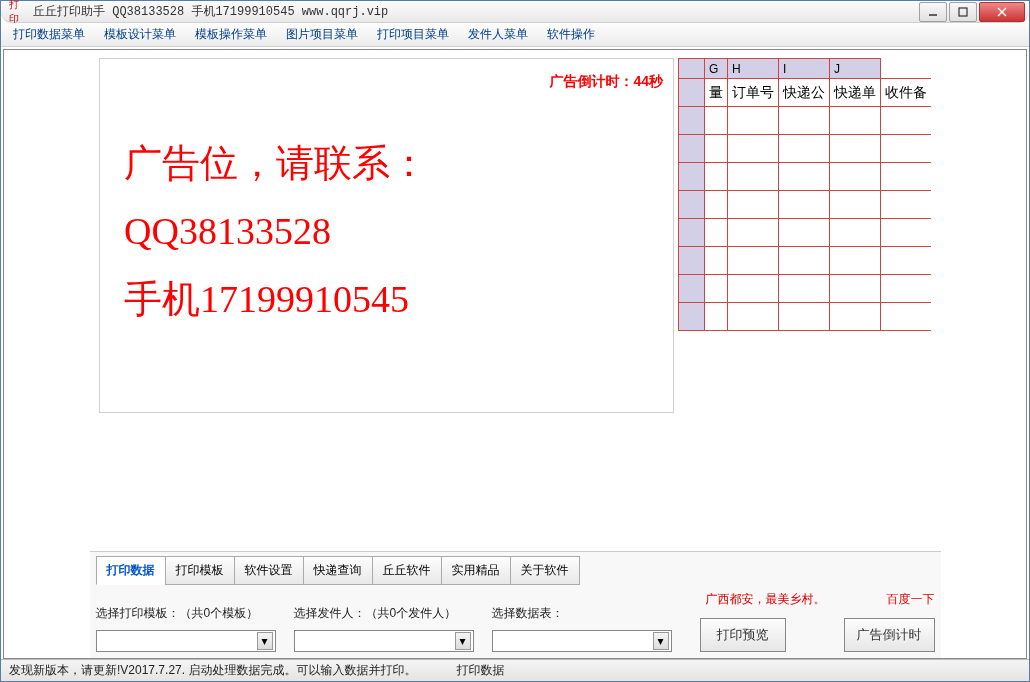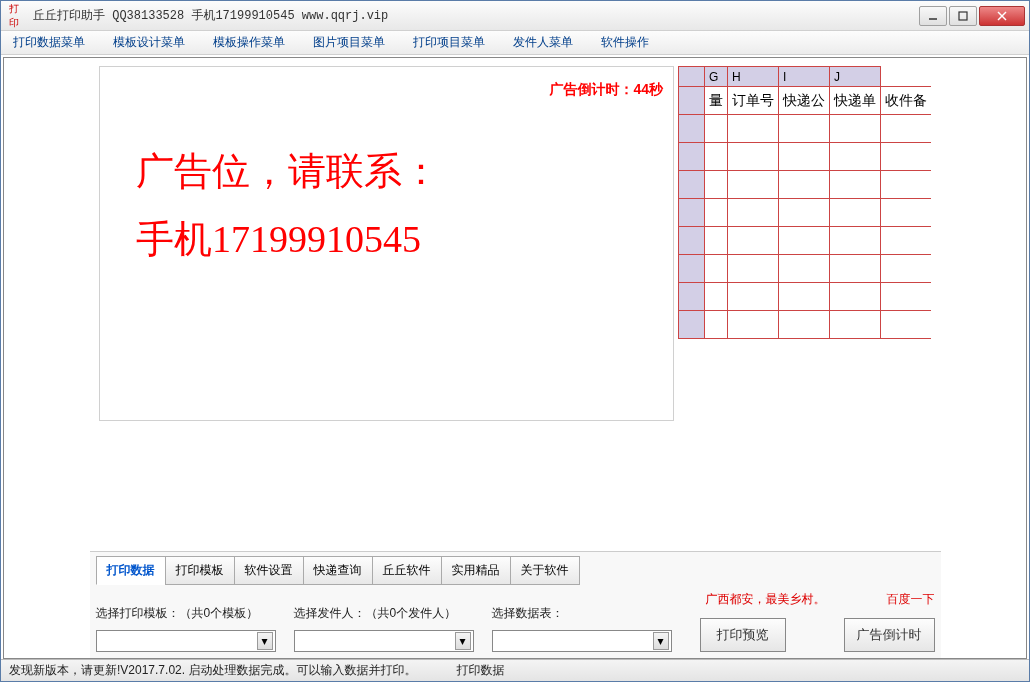--- a/index.html
+++ b/index.html
@@ -1,36 +1,36 @@
 <!DOCTYPE html>
 <html><head>
 <meta charset="utf-8">
 <style>
 * { margin: 0; padding: 0; box-sizing: border-box; }
 body { font-family: "Microsoft YaHei", SimSun, sans-serif; font-size: 12px; background: #fff; overflow: hidden; width: 1030px; height: 682px; }
 
 .window { width: 1030px; height: 682px; border: 1px solid #5a7ca8; background: #fff; display: flex; flex-direction: column; }
 
-.titlebar { height: 30px; background: linear-gradient(#fcfcfc, #e8e8e8); display: flex; align-items: center; padding: 0 4px; border-bottom: 1px solid #d0d0d0; }
+.titlebar { height: 22px; background: linear-gradient(#fcfcfc, #e8e8e8); display: flex; align-items: center; padding: 0 4px; border-bottom: 1px solid #d0d0d0; border-radius: 14px; }
 .titlebar-icon { width: 16px; height: 16px; margin: 0 4px; color: #c00; font-size: 10px; display: flex; align-items: center; }
 .titlebar-text { flex: 1; font-size: 12px; color: #333; padding-left: 4px; font-family: Liberation Mono, monospace; }
 .winbtns { display: flex; gap: 2px; }
 .winbtn { width: 28px; height: 20px; border: 1px solid #a0a0a0; background: linear-gradient(#f8f8f8,#e0e0e0); display: flex; align-items: center; justify-content: center; font-size: 11px; border-radius: 2px; cursor: pointer; }
 .winbtn.close { width: 46px; background: linear-gradient(#e88,#c33); color: #fff; border-color: #a33; }
 .winbtn.close svg, .winbtn svg { width: 10px; height: 10px; }
 
-.menubar { height: 24px; background: linear-gradient(#fdfdfd,#ececec); display: flex; align-items: center; padding: 0 4px; border-bottom: 1px solid #d0d0d0; gap: 12px;}
+.menubar { height: 24px; background: linear-gradient(#fdfdfd,#ececec); display: flex; align-items: center; padding: 0 4px; border-bottom: 1px solid #d0d0d0; gap: 3px;}
 .menuitem { padding: 3px 8px; color: #003e8a; cursor: pointer; font-size: 12px;}
 
 .client { flex: 1; display: flex; flex-direction: column; border: 1px solid #888; margin: 2px; margin-bottom: 0; overflow: hidden; align-items: center;}
 .content { flex: 1; display: flex; overflow: hidden; position: relative; background:#fff;}
 
 .adpanel { width: 575px; border: 1px solid #d0d0d0; margin: 8px 0 8px 12px; background: #fff; position: relative; overflow: hidden; height: 355px;}
 .adcountdown { position: absolute; top: 14px; right: 10px; color: #f00; font-size: 14px; font-weight: bold;}
-.adtext { position: absolute; top: 70px; left: 36px; color: #f00; font-size: 38px; line-height: 68px; font-family: SimSun, serif;}
+.adtext { position: absolute; top: 70px; left: 24px; color: #f00; font-size: 38px; line-height: 68px; font-family: SimSun, serif;}
 
 .gridwrap { flex: 1; margin: 8px 12px 8px 4px; overflow: hidden; }
 table.grid { border-collapse: collapse; width: 100%; }
 table.grid th, table.grid td { border: 1px solid #c44; height: 28px; font-size: 13px; text-align: left; padding: 2px 4px; background:#fff;}
 table.grid th { background: #d3cfe6; font-weight: normal; }
 table.grid .rowhdr { background: #d3cfe6; width: 26px; }
 table.grid td.label { font-size: 14px; }
 table.grid .colhdr-row th { height: 20px; font-size: 12px; }
 
 .bottom { border-top: 1px solid #ccc; padding: 4px 6px 6px 6px; background: #f8f8f8; display: flex; flex-direction: column; gap: 6px;}
@@ -86,20 +86,21 @@
     <div class="menuitem">发件人菜单</div>
     <div class="menuitem">软件操作</div>
   </div>
 
   <div class="client">
     <div class="content">
       <div class="adpanel">
         <div class="adcountdown">广告倒计时：44秒</div>
         <div class="adtext">
           <div>广告位，请联系：</div>
+          <div>QQ38133528</div>
           <div>手机17199910545</div>
         </div>
       </div>
 
       <div class="gridwrap">
         <table class="grid">
           <tbody>
               <tr class="colhdr-row">
             <th class="rowhdr"></th>
             <th>G</th>
@@ -222,16 +223,16 @@
         </div>
         <div class="ctrlgrp" style="margin-left:auto;">
           <div class="baidu">百度一下</div>
           <div class="btn">广告倒计时</div>
         </div>
       </div>
     </div>
   </div>
 
   <div class="statusbar">
-    <span>发现新版本，请更新!V2017.7.02. 启动处理数据完成。可以输入数据并打印。</span>
+    <span>发现新版本，请更新!V2017.7.27. 启动处理数据完成。可以输入数据并打印。</span>
     <span>打印数据</span>
   </div>
 </div>
 
 </body></html>

